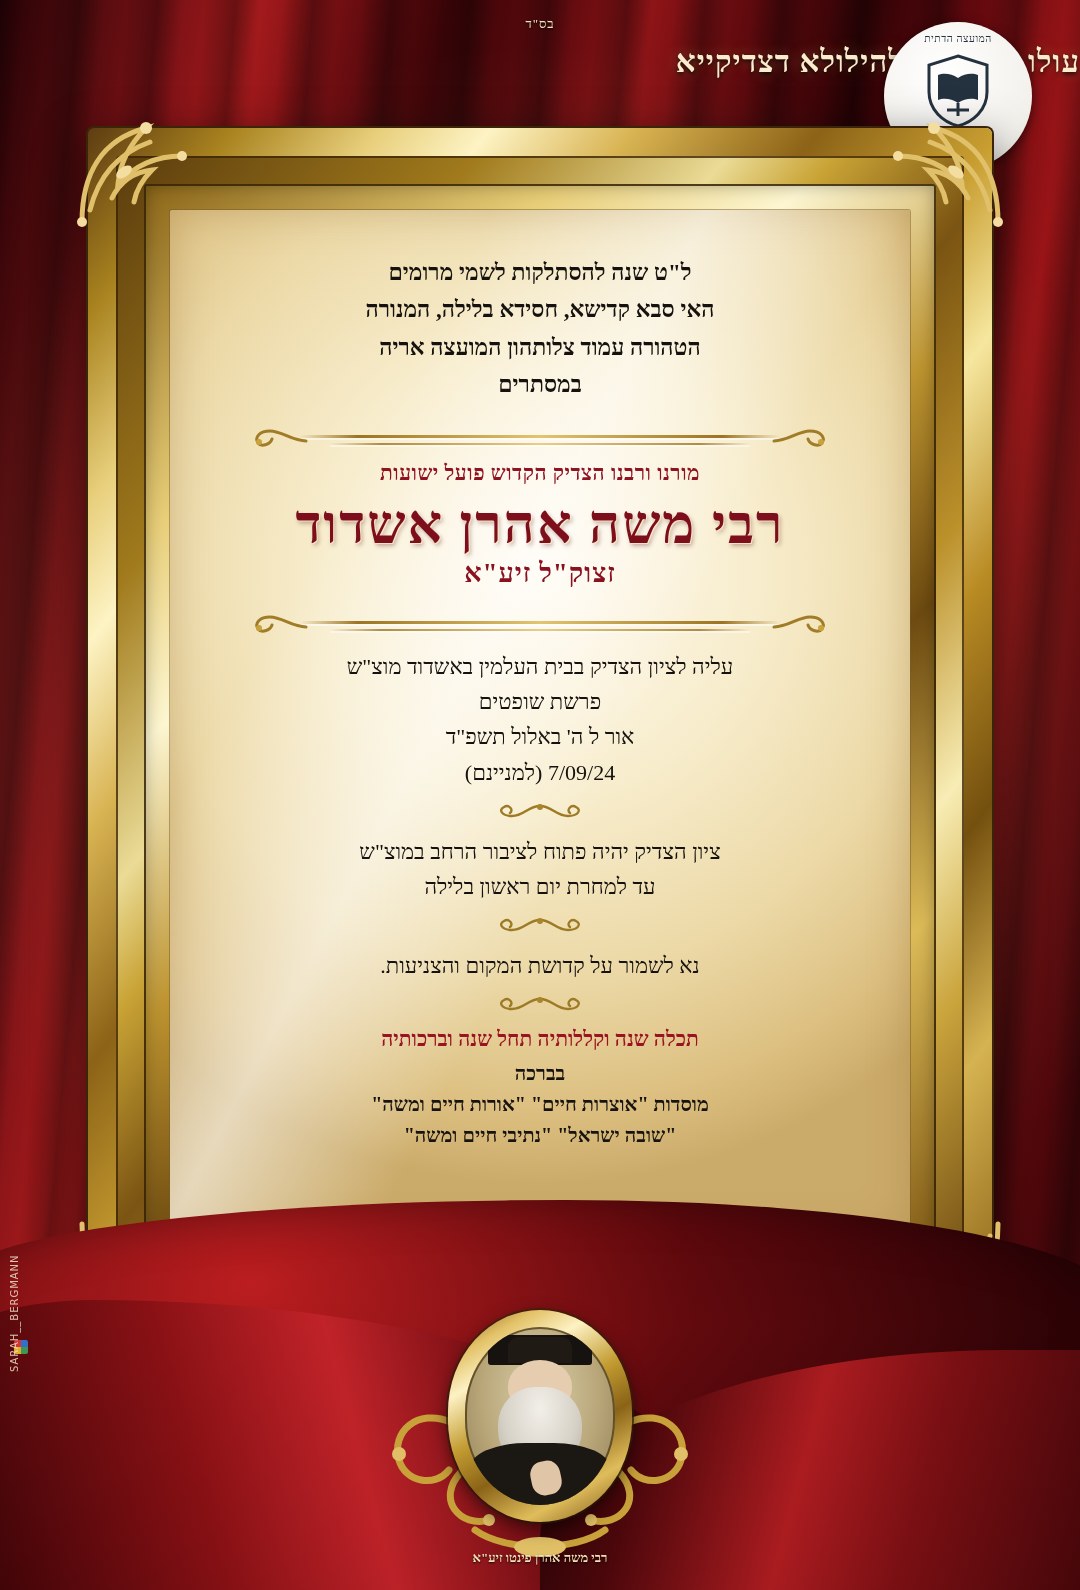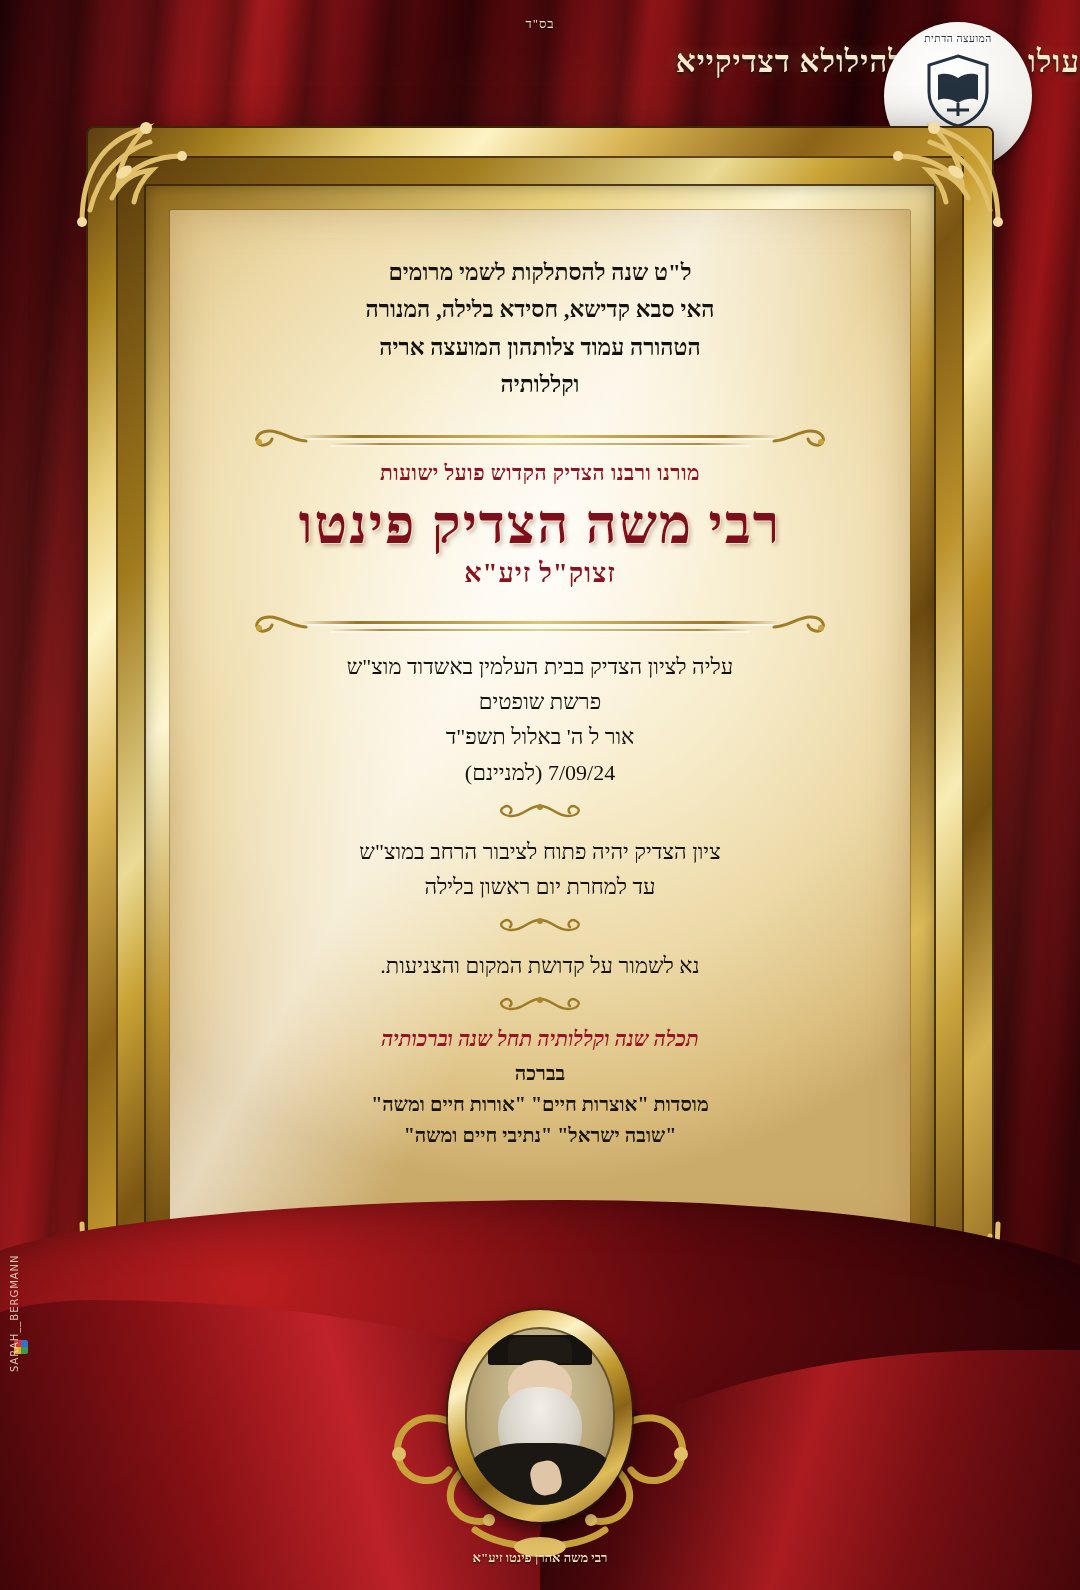--- a/index.html
+++ b/index.html
@@ -274,21 +274,20 @@
     margin: 12px auto;
     width: 120px; height: 20px;
     color: #9d7a26;
   }
   .flourish svg { width: 100%; height: 100%; display: block; }
   .red-line {
     font-size: 21px;
     font-weight: bold;
     color: #9b1322;
     margin-top: 6px;
-    font-style: italic;
   }
   .blessing {
     font-size: 20px;
     font-weight: bold;
     margin-top: 10px;
   }
   .orgs {
     font-size: 20px;
     font-weight: bold;
     line-height: 1.55;
@@ -480,42 +479,42 @@
 
     <div class="parchment">
       <div class="parchment-sheen"></div>
 
       <div class="content">
 
         <div class="intro">
           <div>ל"ט שנה להסתלקות לשמי מרומים</div>
           <div>האי סבא קדישא, חסידא בלילה, המנורה</div>
           <div>הטהורה עמוד צלותהון המועצה  אריה</div>
-          <div>וקללותיה</div>
+          <div>במסתרים</div>
         </div>
 
         <div class="divider-rule">
           <div class="bar"></div>
           <div class="bar thin"></div>
           <div class="cap left">
             <svg viewBox="0 0 56 30" xmlns="http://www.w3.org/2000/svg">
               <path d="M54 20 C40 20 30 10 18 10 C8 10 2 16 6 22 C9 26 18 24 20 18" fill="none" stroke="#a07c27" stroke-width="3" stroke-linecap="round"></path>
               <circle cx="7" cy="21" r="3" fill="#c9a33c"></circle>
             </svg>
           </div>
           <div class="cap right">
             <svg viewBox="0 0 56 30" xmlns="http://www.w3.org/2000/svg">
               <path d="M54 20 C40 20 30 10 18 10 C8 10 2 16 6 22 C9 26 18 24 20 18" fill="none" stroke="#a07c27" stroke-width="3" stroke-linecap="round"></path>
               <circle cx="7" cy="21" r="3" fill="#c9a33c"></circle>
             </svg>
           </div>
         </div>
 
         <div class="honorific">מורנו ורבנו הצדיק הקדוש פועל ישועות</div>
-        <div class="rabbi-name">רבי משה הצדיק פינטו</div>
+        <div class="rabbi-name">רבי משה אהרן אשדוד</div>
         <div class="zatzal">זצוק"ל זיע"א</div>
 
         <div class="divider-rule">
           <div class="bar"></div>
           <div class="bar thin"></div>
           <div class="cap left">
             <svg viewBox="0 0 56 30" xmlns="http://www.w3.org/2000/svg">
               <path d="M54 20 C40 20 30 10 18 10 C8 10 2 16 6 22 C9 26 18 24 20 18" fill="none" stroke="#a07c27" stroke-width="3" stroke-linecap="round"></path>
               <circle cx="7" cy="21" r="3" fill="#c9a33c"></circle>
             </svg>

